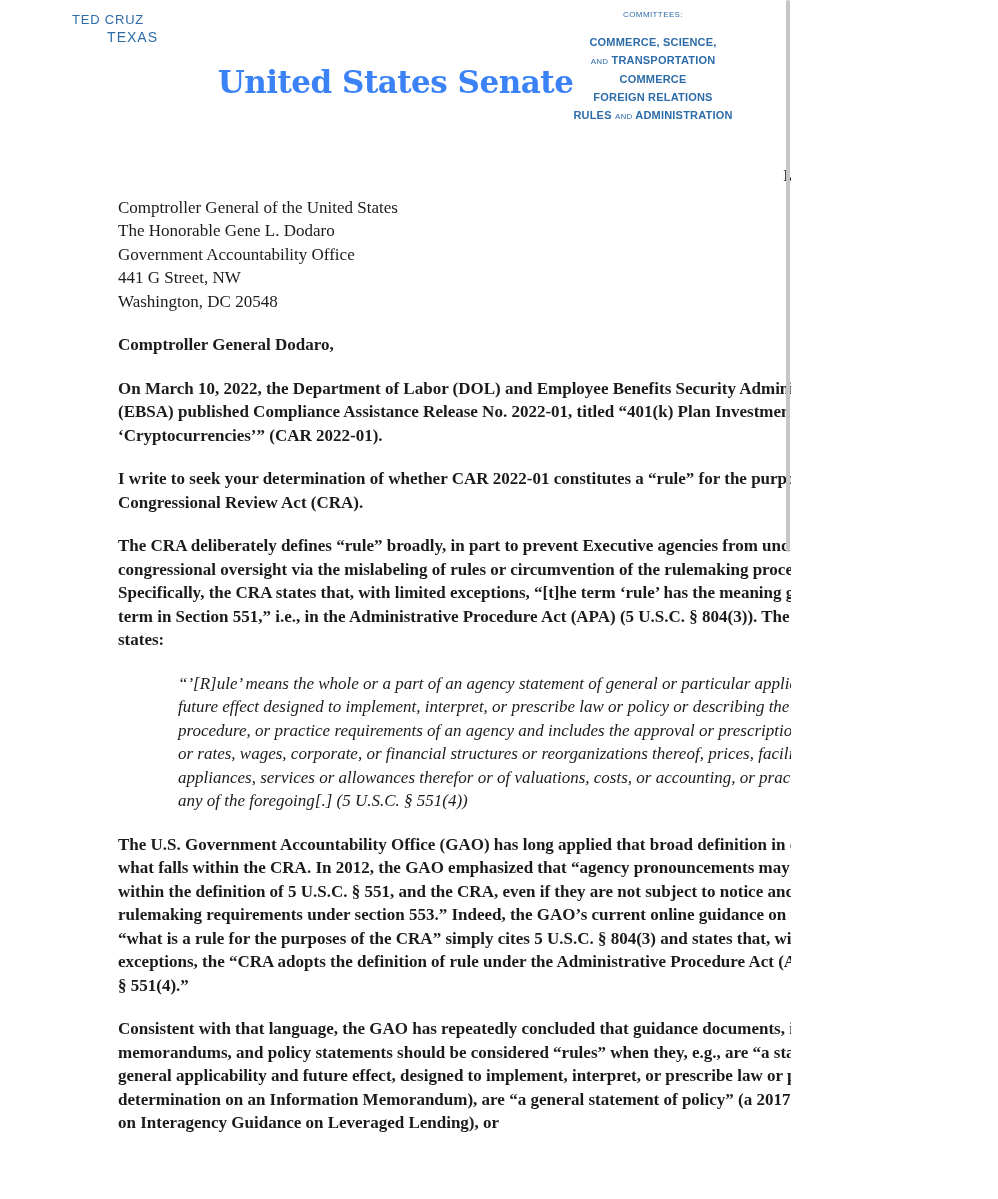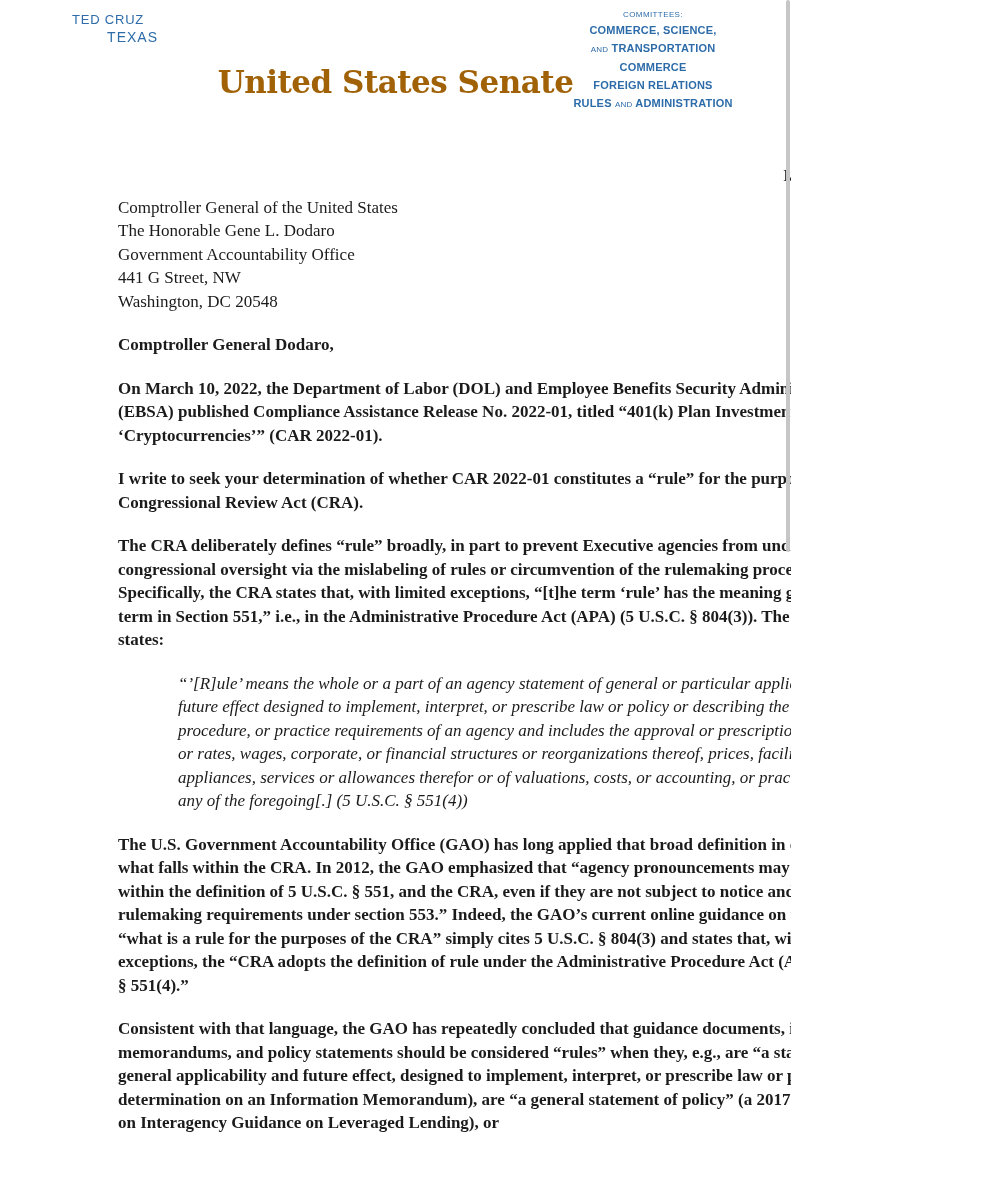--- a/index.html
+++ b/index.html
@@ -40,36 +40,36 @@
   }
   .senate-title {
     position: absolute;
     top: 64px;
     left: 0;
     width: 100%;
     text-align: center;
     font-family: "DejaVu Serif", serif;
     font-weight: 700;
     font-size: 31px;
-    color: #a16207;
+    color: #3b82f6;
     letter-spacing: -0.5px;
   }
   .committees {
     position: absolute;
     top: 10px;
     right: 14px;
     width: 248px;
     text-align: center;
     color: #2d6ca9;
     font-family: "Liberation Sans", sans-serif;
   }
   .committees-heading {
     font-size: 8px;
     letter-spacing: 0.4px;
-    margin-bottom: 4px;
+    margin-bottom: 16px;
   }
   .committee-line {
     font-size: 11px;
     font-weight: 700;
     letter-spacing: 0.2px;
     line-height: 15px;
     margin-bottom: 3px;
     white-space: nowrap;
   }
   .small-and {

